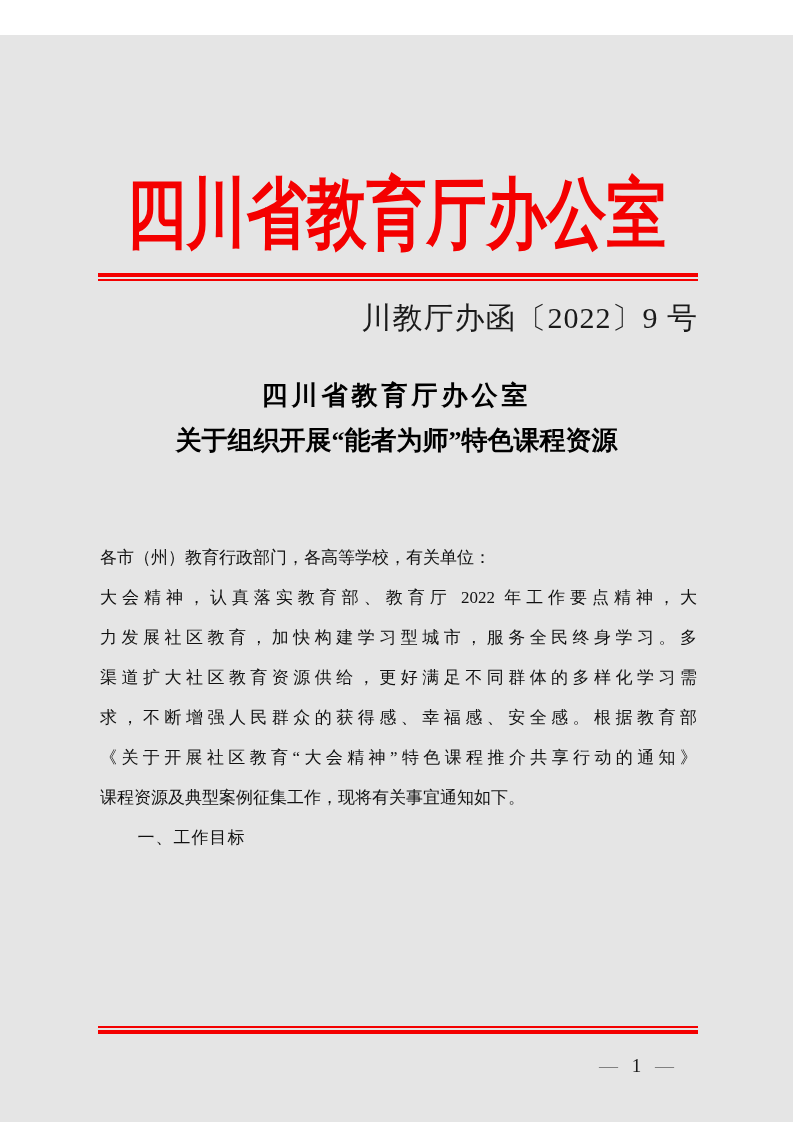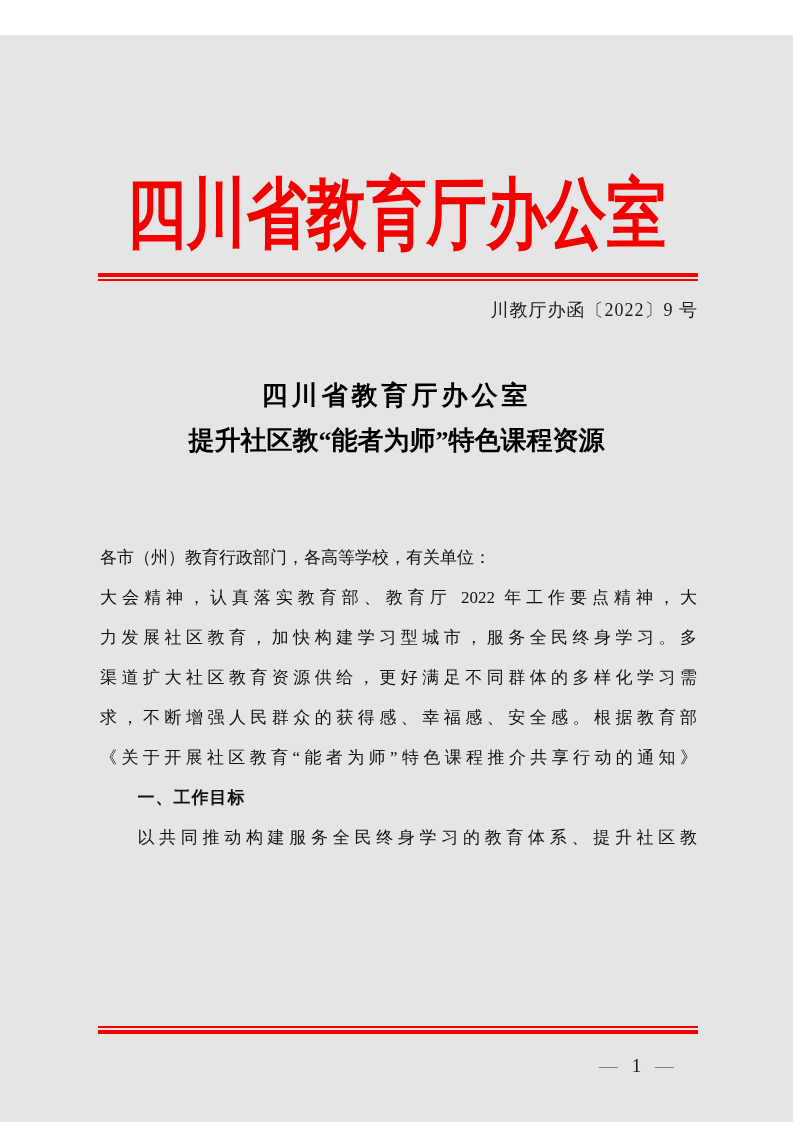--- a/index.html
+++ b/index.html
@@ -34,21 +34,21 @@
   .rule { position: absolute; left: 98px; width: 600px; }
   .rule-top { top: 238px; }
   .rule-bottom { top: 991px; }
   .rule .bar-thick { height: 4px; background: var(--accent, #f40000); }
   .rule .bar-thin  { height: 2px; background: var(--accent, #f40000); }
   .rule .bar-gap   { height: 2px; background: transparent; }
   
   .doc-number {
     position: absolute;
     top: 263px; right: 95px;
-    font-size: 18px;
+    font-size: 30px;
     letter-spacing: 1px;
     color: #1a1a1a;
     white-space: nowrap;
   }
   
   .doc-title {
     position: absolute;
     top: 338px; left: 0; width: 100%;
     text-align: center;
     font-size: 26px;
@@ -66,21 +66,21 @@
     line-height: 40px;
     color: #111;
   }
   .body-text .line {
     text-align: justify;
     text-justify: inter-ideograph;
   }
   .body-text .line.fill { text-align-last: justify; }
   .body-text .line.indent { text-indent: 2.2em; }
   .body-text .line.bold {
-    font-weight: bold;
+    font-weight: normal;
     font-family: "Liberation Sans", "DejaVu Sans", sans-serif;
     letter-spacing: 1px;
   }
   
   .page-number {
     position: absolute;
     top: 1020px; right: 119px;
     font-size: 19px;
     white-space: nowrap;
   }
@@ -97,32 +97,32 @@
   <div class="rule rule-top">
     <div class="bar-thick"></div>
     <div class="bar-gap"></div>
     <div class="bar-thin"></div>
   </div>
 
   <div class="doc-number">川教厅办函〔2022〕9 号</div>
 
   <div class="doc-title">
     <div class="t-line">四川省教育厅办公室</div>
-    <div class="t-line">提升社区教“能者为师”特色课程资源</div>
+    <div class="t-line">关于组织开展“能者为师”特色课程资源</div>
   </div>
 
   <div class="body-text" id="body-lines">
       <div class="line">各市（州）教育行政部门，各高等学校，有关单位：</div>
       <div class="line fill">大会精神，认真落实教育部、教育厅 2022 年工作要点精神，大</div>
       <div class="line fill">力发展社区教育，加快构建学习型城市，服务全民终身学习。多</div>
       <div class="line fill">渠道扩大社区教育资源供给，更好满足不同群体的多样化学习需</div>
       <div class="line fill">求，不断增强人民群众的获得感、幸福感、安全感。根据教育部</div>
-      <div class="line fill">《关于开展社区教育“能者为师”特色课程推介共享行动的通知》</div>
+      <div class="line fill">《关于开展社区教育“大会精神”特色课程推介共享行动的通知》</div>
+      <div class="line">课程资源及典型案例征集工作，现将有关事宜通知如下。</div>
       <div class="line indent bold">一、工作目标</div>
-      <div class="line fill indent">以共同推动构建服务全民终身学习的教育体系、提升社区教</div>
     </div>
 
   <div class="rule rule-bottom">
     <div class="bar-thin"></div>
     <div class="bar-gap"></div>
     <div class="bar-thick"></div>
   </div>
 
   <div class="page-number">
     <span class="dash">—</span>

